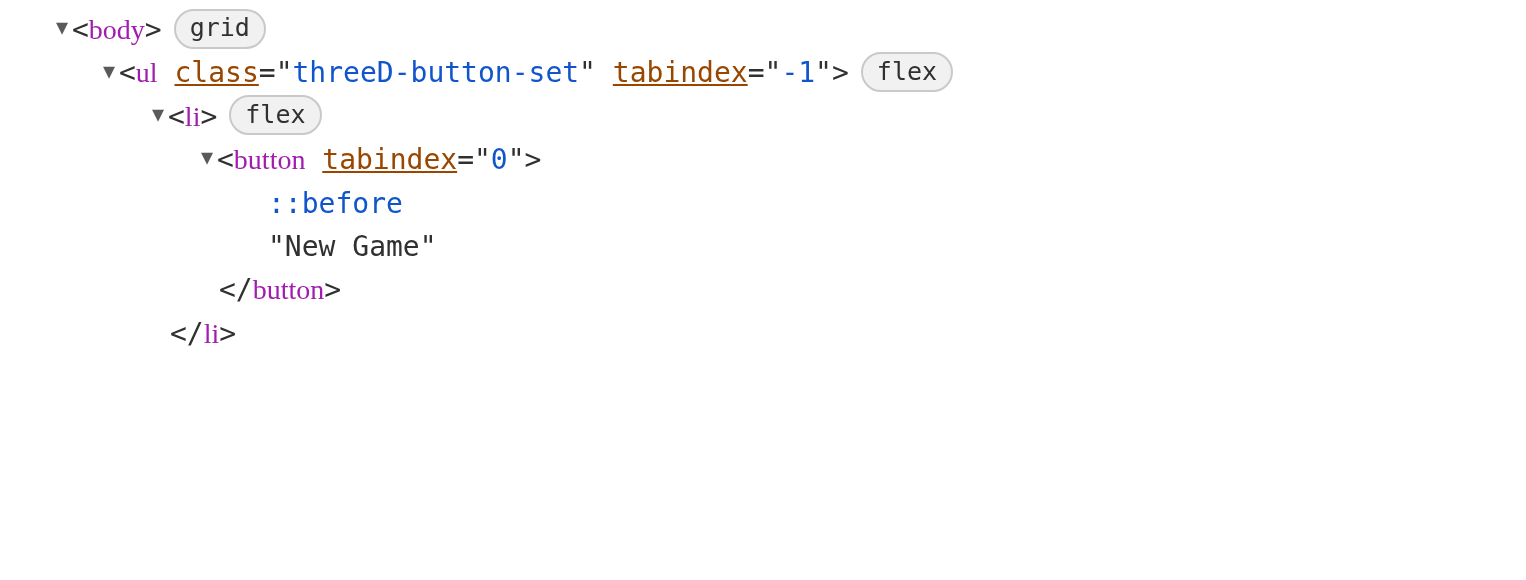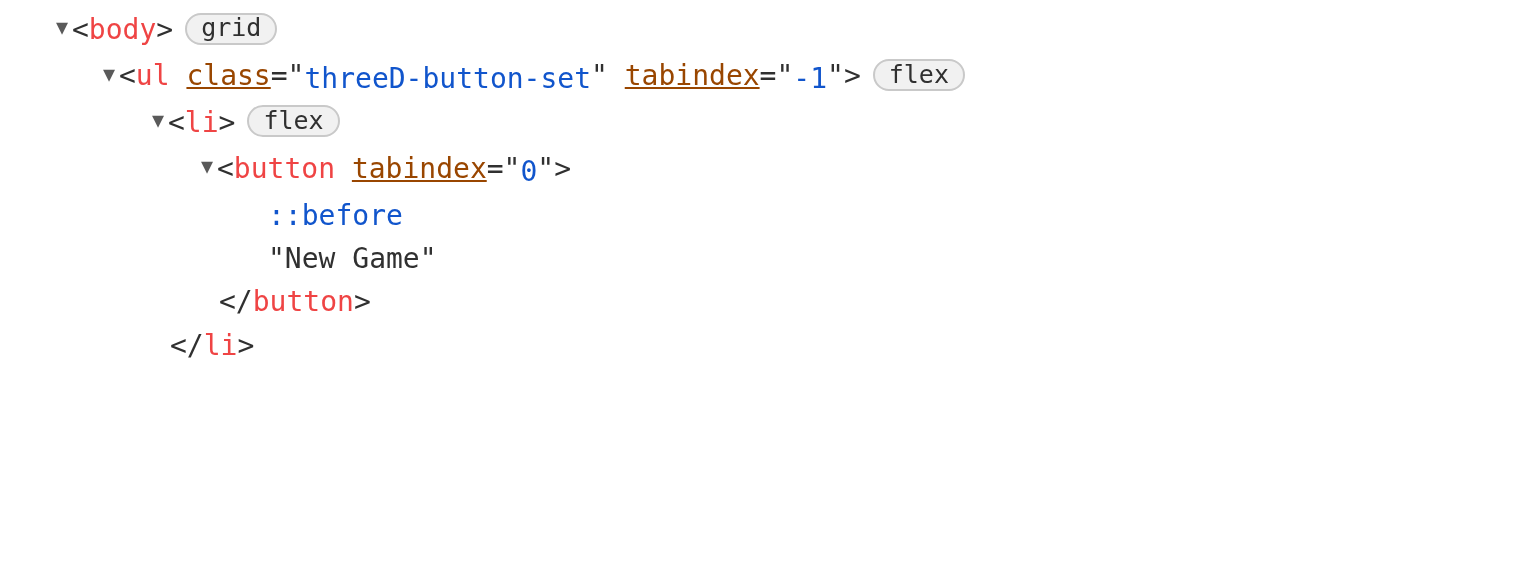--- a/index.html
+++ b/index.html
@@ -25,35 +25,35 @@
   .arrow {
     color: #5a5a5a;
     display: inline-block;
     font-size: 20px;
     width: 20px;
     text-align: center;
     position: relative;
     top: -2px;
   }
   .punct { color: #303030; }
-  .tag { color: #ef4444; }
+  .tag { color: #a21caf; font-family: Liberation Serif, serif; }
   .attr-name { color: #994600; text-decoration: underline; }
   .attr-eq { color: #303030; }
-  .attr-val { color: #1155cc; margin-top: 6px; }
+  .attr-val { color: #1155cc; }
   .pseudo { color: #1155cc; text-align: center; }
   .text-node { color: #303030; }
   .badge {
     display: inline-flex;
     align-items: center;
     justify-content: center;
     background: #f1f1f1;
     border: 2px solid #c9c9c9;
     border-radius: 999px;
     padding: 0 14px;
-    height: 32px;
+    height: 40px;
     font-family: "Menlo", "Consolas", "DejaVu Sans Mono", monospace;
     font-size: 25px;
     color: #303030;
     margin-left: 12px;
     position: relative;
     top: -1px;
   }
   .row .content { display: inline-flex; align-items: center; }
 </style>
 </head>

